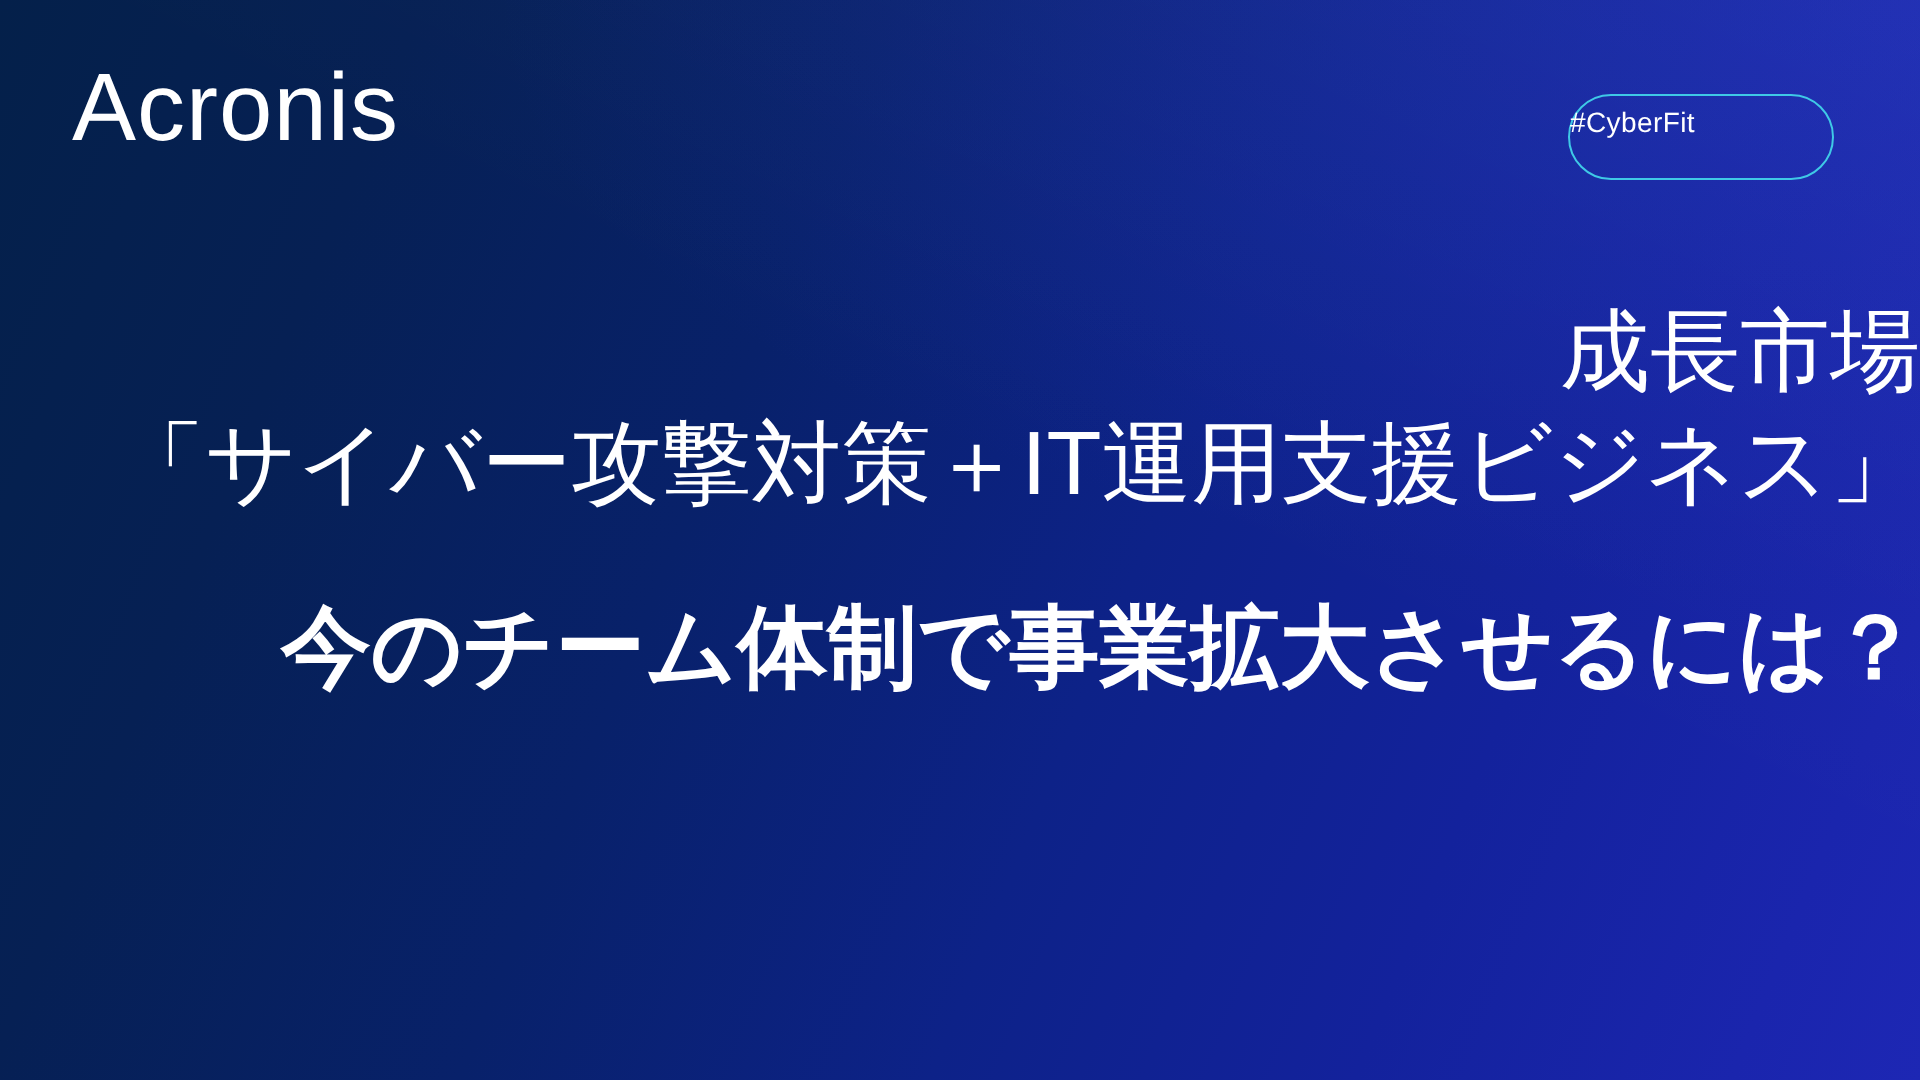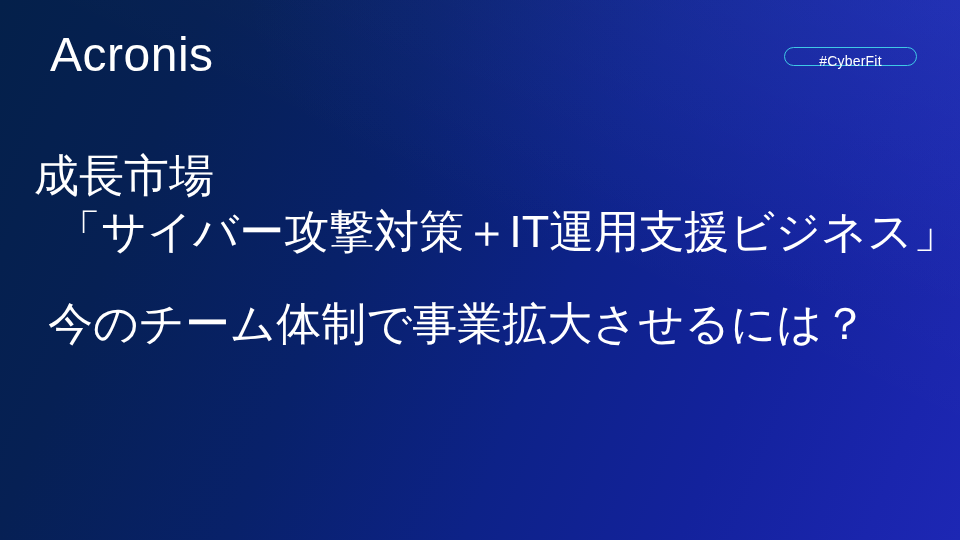--- a/index.html
+++ b/index.html
@@ -32,70 +32,70 @@
     inset: 0;
     pointer-events: none;
     background:
       linear-gradient(205deg, rgba(255,255,255,0.035) 0%, rgba(255,255,255,0.0) 45%),
       radial-gradient(120% 90% at 100% 0%, rgba(40,60,220,0.28) 0%, rgba(0,0,0,0) 62%);
   }
 
   
   .logo {
     position: absolute;
-    left: 50px;
+    left: 36px;
     top: 31px;
     color: #ffffff;
     font-size: 48px;
     line-height: 1;
     font-weight: 400;
     letter-spacing: 0.5px;
     white-space: nowrap;
     z-index: 3;
   }
 
   
   .badge {
     position: absolute;
     left: 784px;
     top: 47px;
     width: 133px;
-    height: 19px;
+    height: 43px;
     box-sizing: border-box;
     border: 1.6px solid #3fc9e6;
     border-radius: 999px;
     color: #ffffff;
     font-size: 14px;
     line-height: 26px;
-    text-align: center;
     letter-spacing: 0.2px;
     white-space: nowrap;
     z-index: 3;
   }
 
   
   .headline {
     position: absolute;
     left: 0;
     top: 148px;
     width: 960px;
     z-index: 2;
     color: #ffffff;
+    text-align: right;
   }
   .hl-line {
     font-size: 45px;
     line-height: 56px;
     font-weight: 400;
     white-space: nowrap;
     letter-spacing: 0px;
   }
   .hl-line-1 { padding-left: 34px; }
   .hl-line-2 { padding-left: 56px; }
   .hl-gap    { height: 36px; }
-  .hl-line-3 { padding-left: 48px; }
+  .hl-line-3 { padding-left: 48px; font-weight: bold; }
 </style>
 </head>
 <body>
 
 <div id="slide">
 
   <div class="logo">Acronis</div>
 
   <div class="badge">#CyberFit</div>
 

